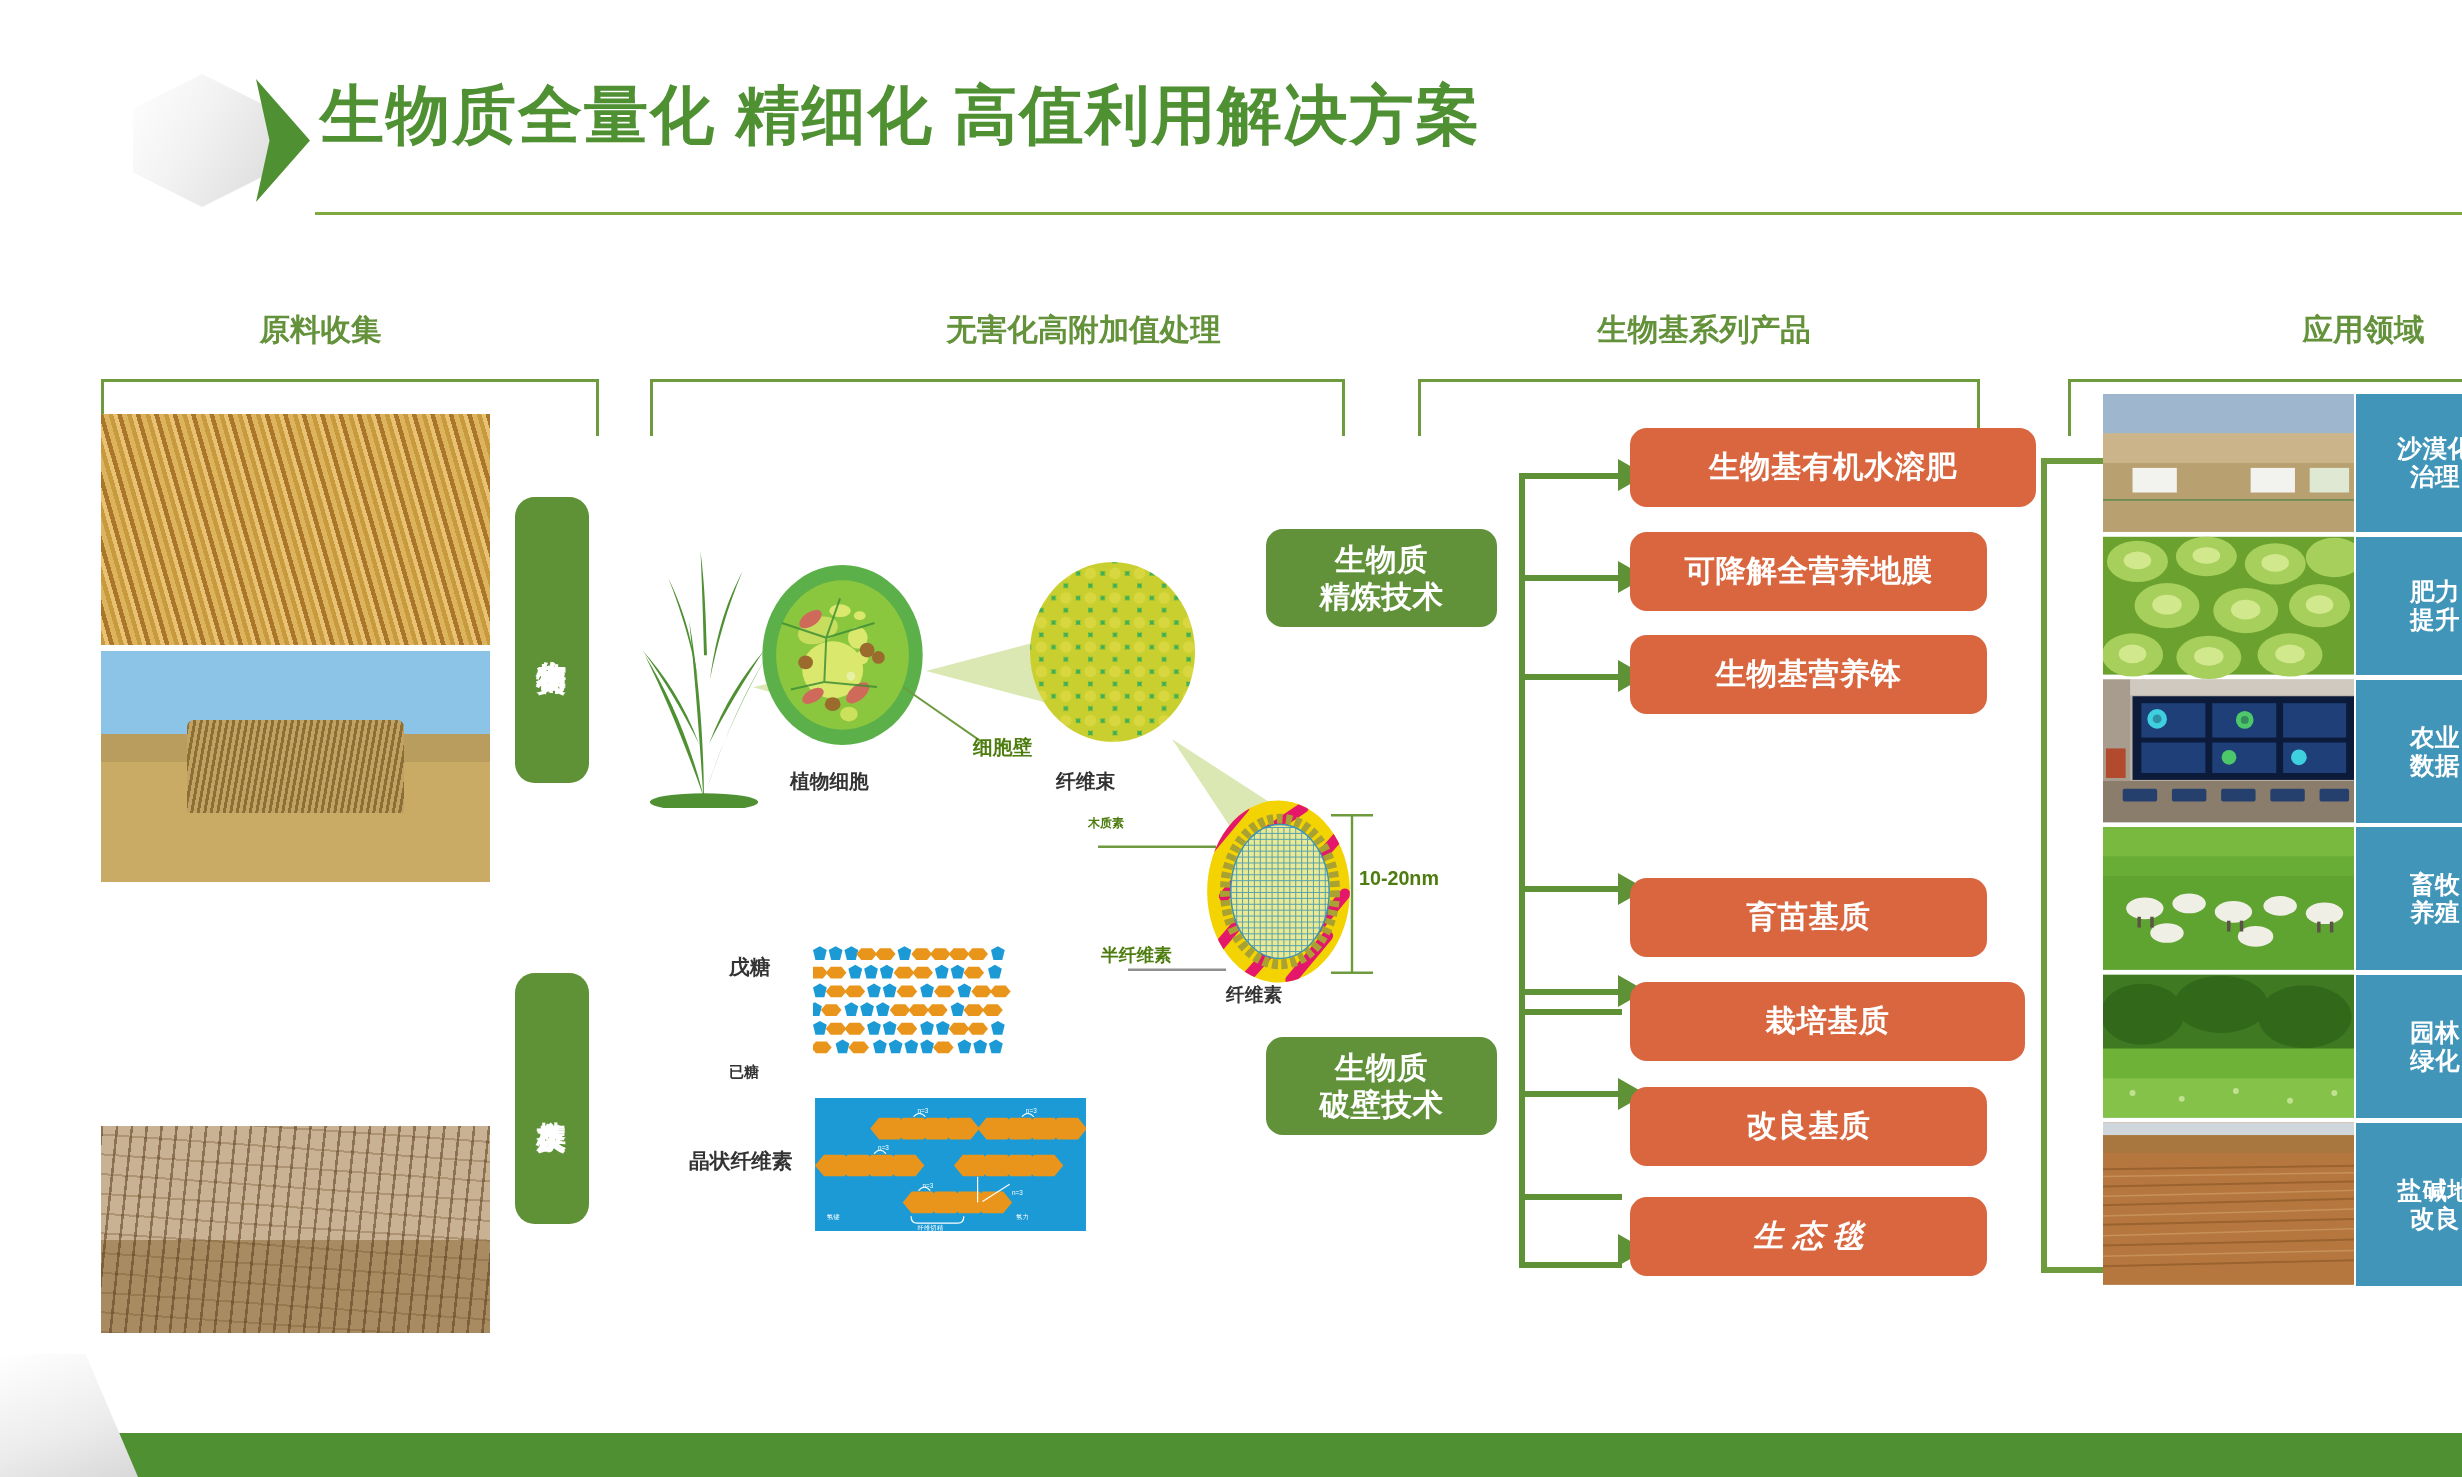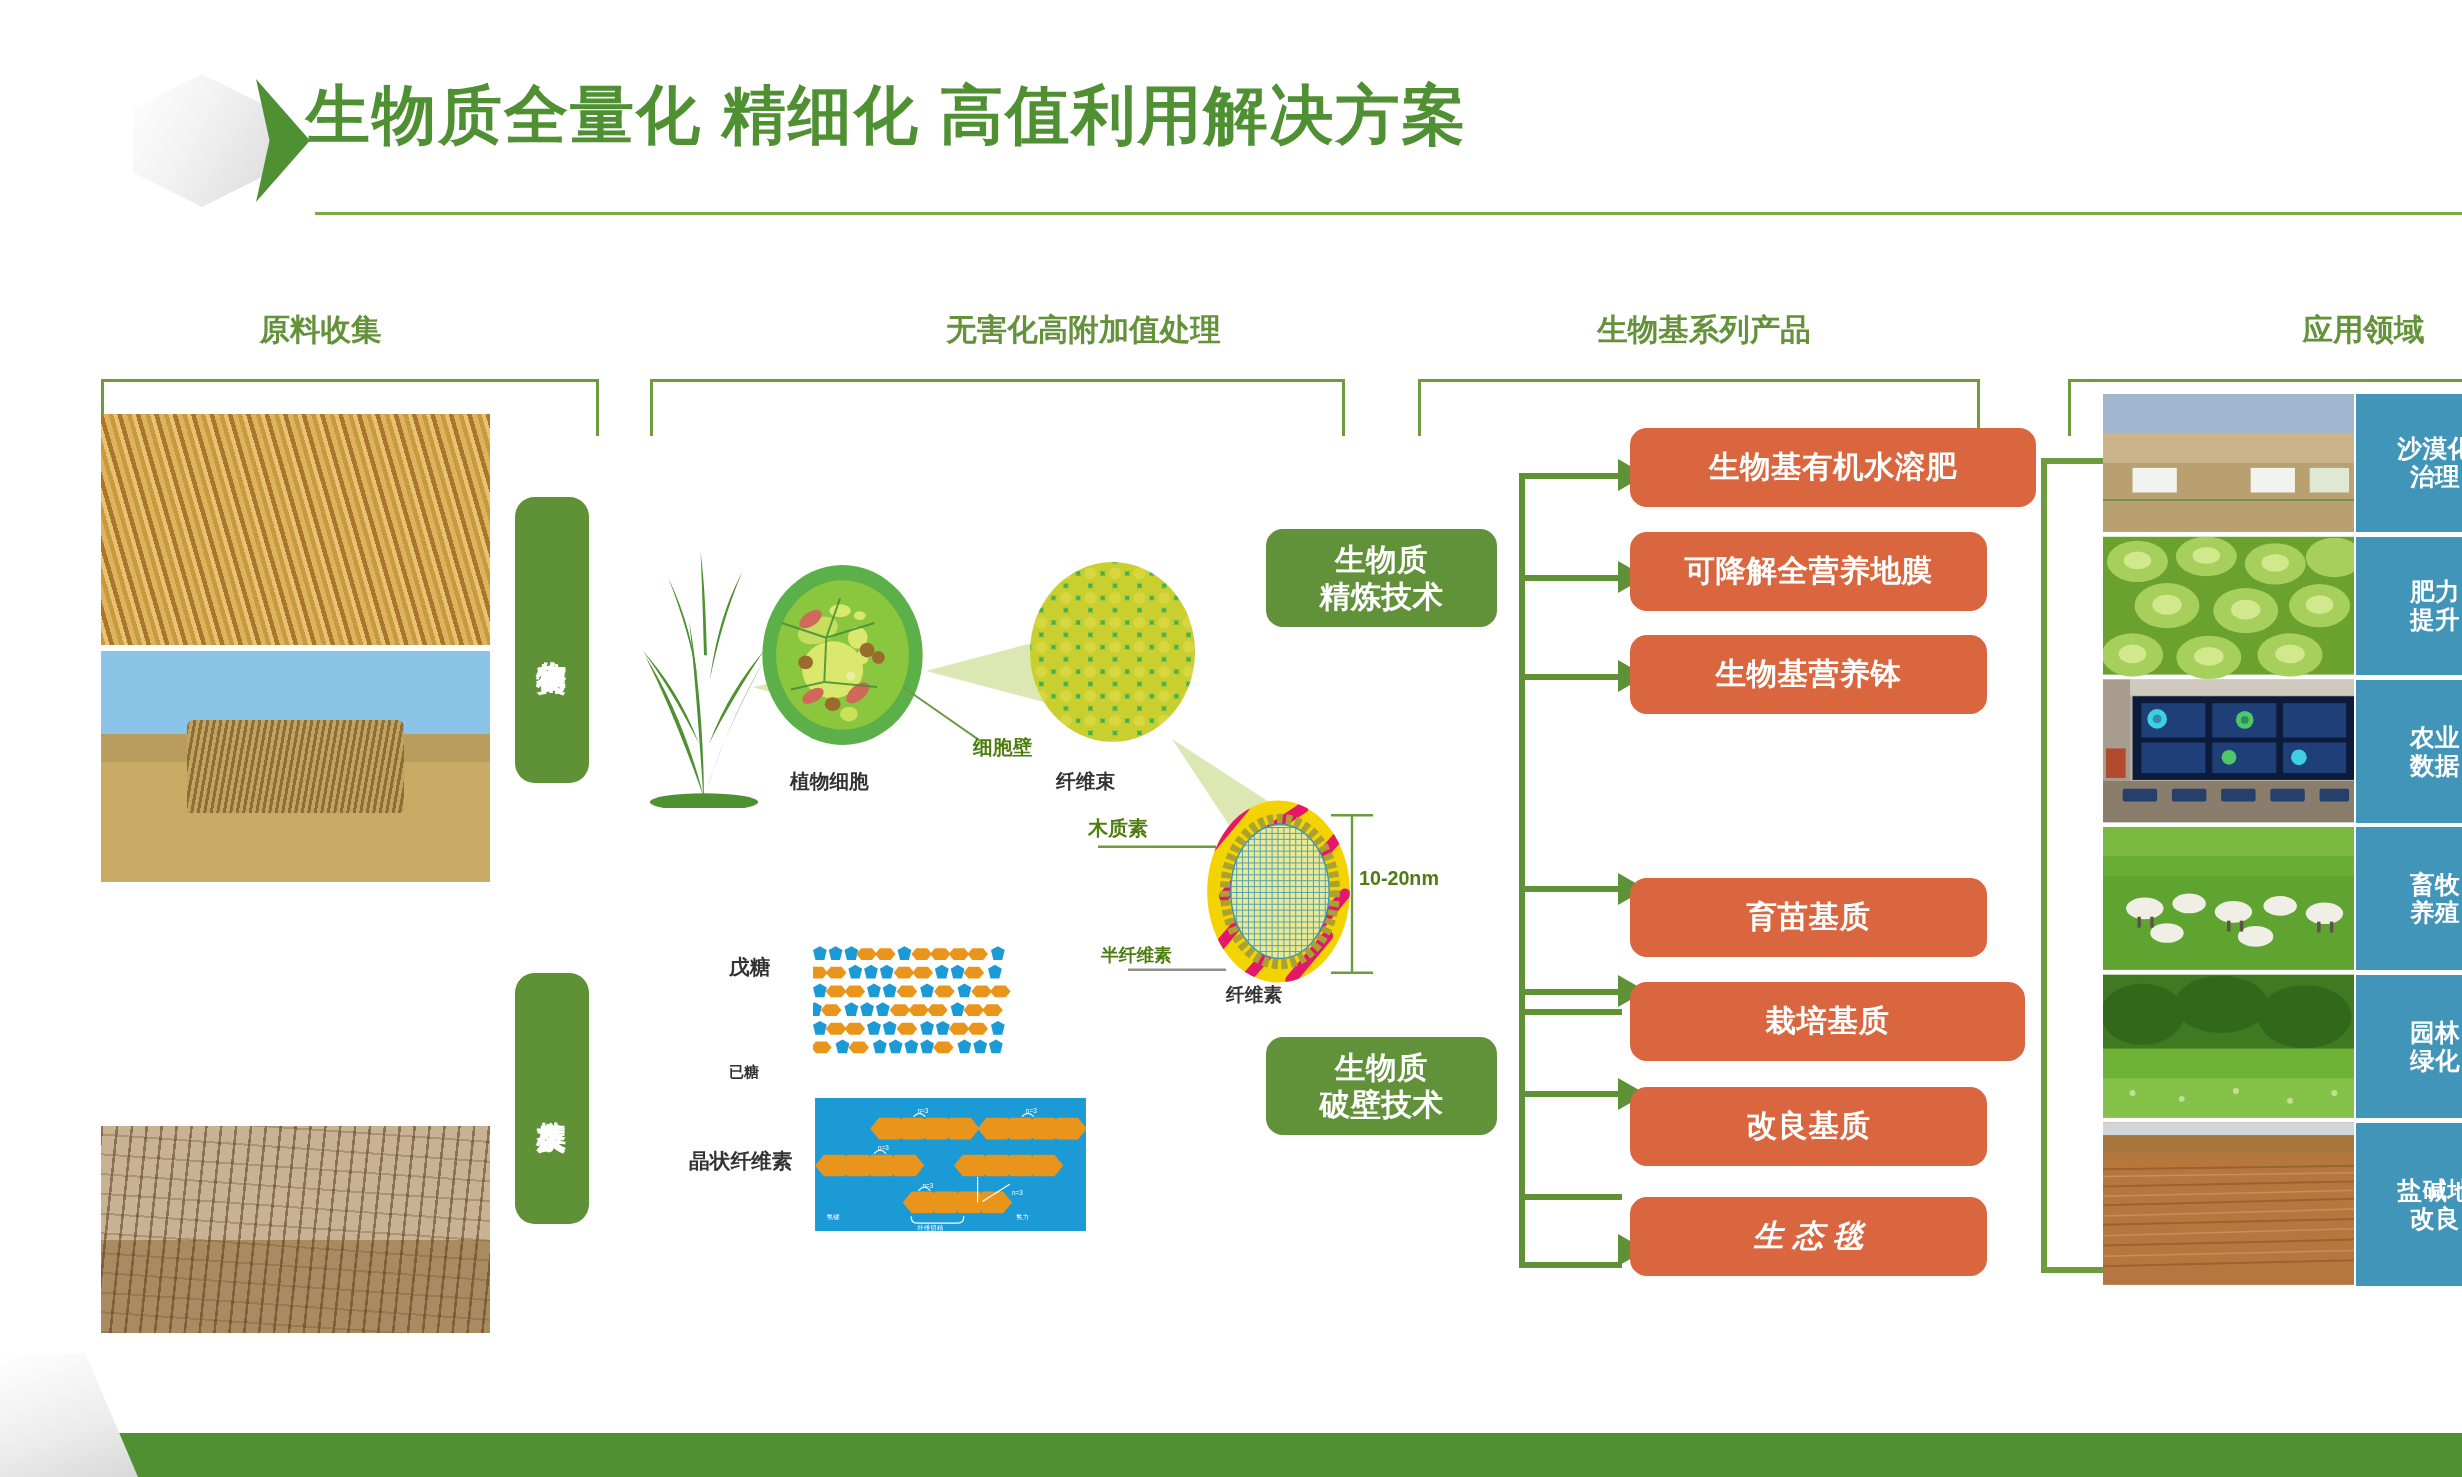--- a/index.html
+++ b/index.html
@@ -8,21 +8,21 @@
 
   
   #title-band{position:absolute;left:0;top:0;width:2626px;height:231px;}
   #hex-badge{position:absolute;left:133px;top:74px;width:138px;height:133px;
      background:linear-gradient(120deg,#ffffff 0%,#f2f2f2 45%,#dcdcdc 100%);
      clip-path:polygon(50% 0%,100% 26%,100% 74%,50% 100%,0% 74%,0% 26%);
      box-shadow:2px 3px 6.9px rgba(0,0,0,.18);}
   #hex-arrow{position:absolute;left:256px;top:79px;width:54px;height:123px;
      background:#4f9033;
      clip-path:polygon(0% 0%,100% 50%,0% 100%,25% 50%);}
-  #main-title{position:absolute;left:306px;top:83px;color:#4f9033;
+  #main-title{position:absolute;left:320px;top:83px;color:#4f9033;
      font-size:64px;font-weight:bold;letter-spacing:2px;line-height:1;
      white-space:nowrap;}
   #title-rule{position:absolute;left:315px;top:212px;width:2147px;height:3px;
      background:#7fa83f;}
 
   
   .sec-head{position:absolute;color:#63923a;font-size:30.5px;font-weight:bold;
      white-space:nowrap;text-align:center;}
 
   
@@ -251,21 +251,21 @@
     <line x1="55" y1="276" x2="280" y2="276"></line>
       <line x1="55" y1="288" x2="280" y2="288"></line>
     <line x1="55" y1="300" x2="280" y2="300"></line>
       <line x1="55" y1="312" x2="280" y2="312"></line>
   </g>
 </svg>
 
 <svg style="position:absolute;left:1098px;top:832px;" width="123" height="29.5" viewBox="0 0 250 60">
   <line x1="0" y1="30" x2="240" y2="30" stroke="#6d9b3e" stroke-width="5"></line>
 </svg>
-<div class="dlabel green" style="left:1088px;top:815px;font-size:20px;">木质素</div>
+<div class="dlabel green" style="left:1088px;top:815px;font-size:12px;">木质素</div>
 
 <svg style="position:absolute;left:1128px;top:955px;" width="103" height="29.5" viewBox="0 0 210 60">
   <line x1="0" y1="30" x2="200" y2="30" stroke="#8f8f8f" stroke-width="5"></line>
 </svg>
 <div class="dlabel green" style="left:1101px;top:943px;font-size:17.7px;">半纤维素</div>
 
 <div class="dlabel" style="left:1226px;top:982px;font-size:18.7px;">纤维素</div>
 
 <svg style="position:absolute;left:1330px;top:808px;" width="44" height="172" viewBox="0 0 90 350">
   <line x1="45" y1="14" x2="45" y2="336" stroke="#6d9b3e" stroke-width="5"></line>

